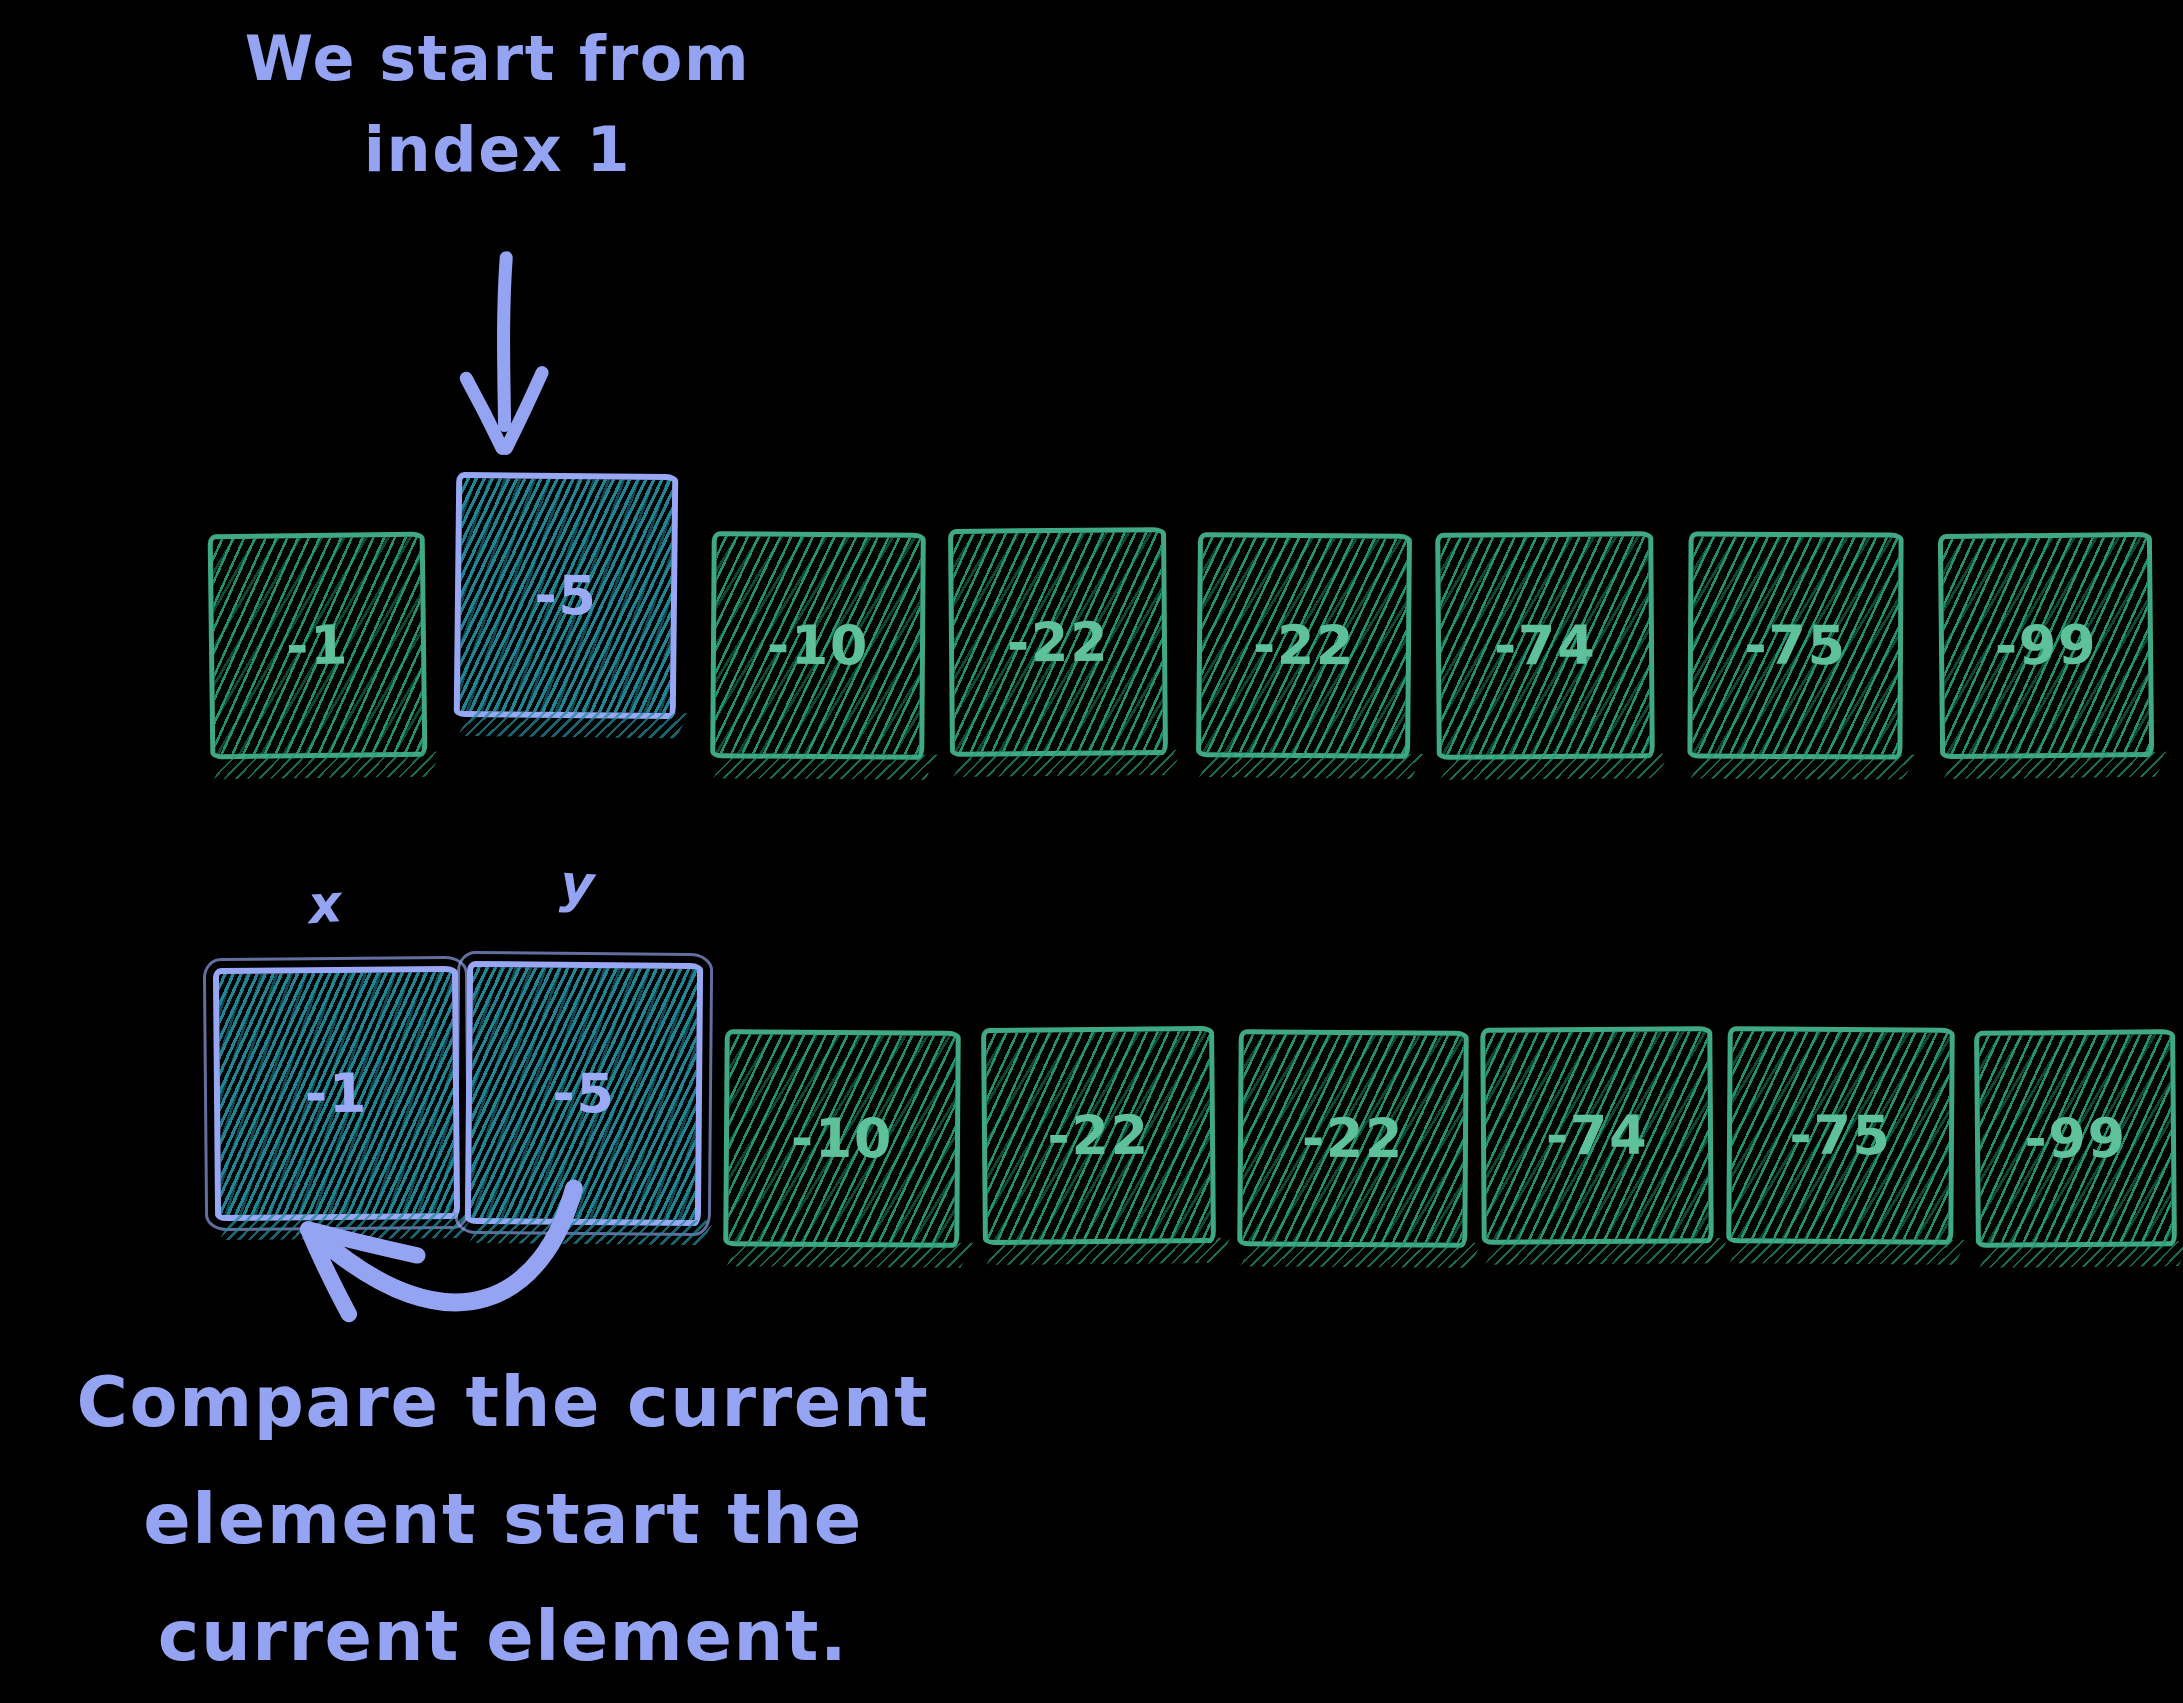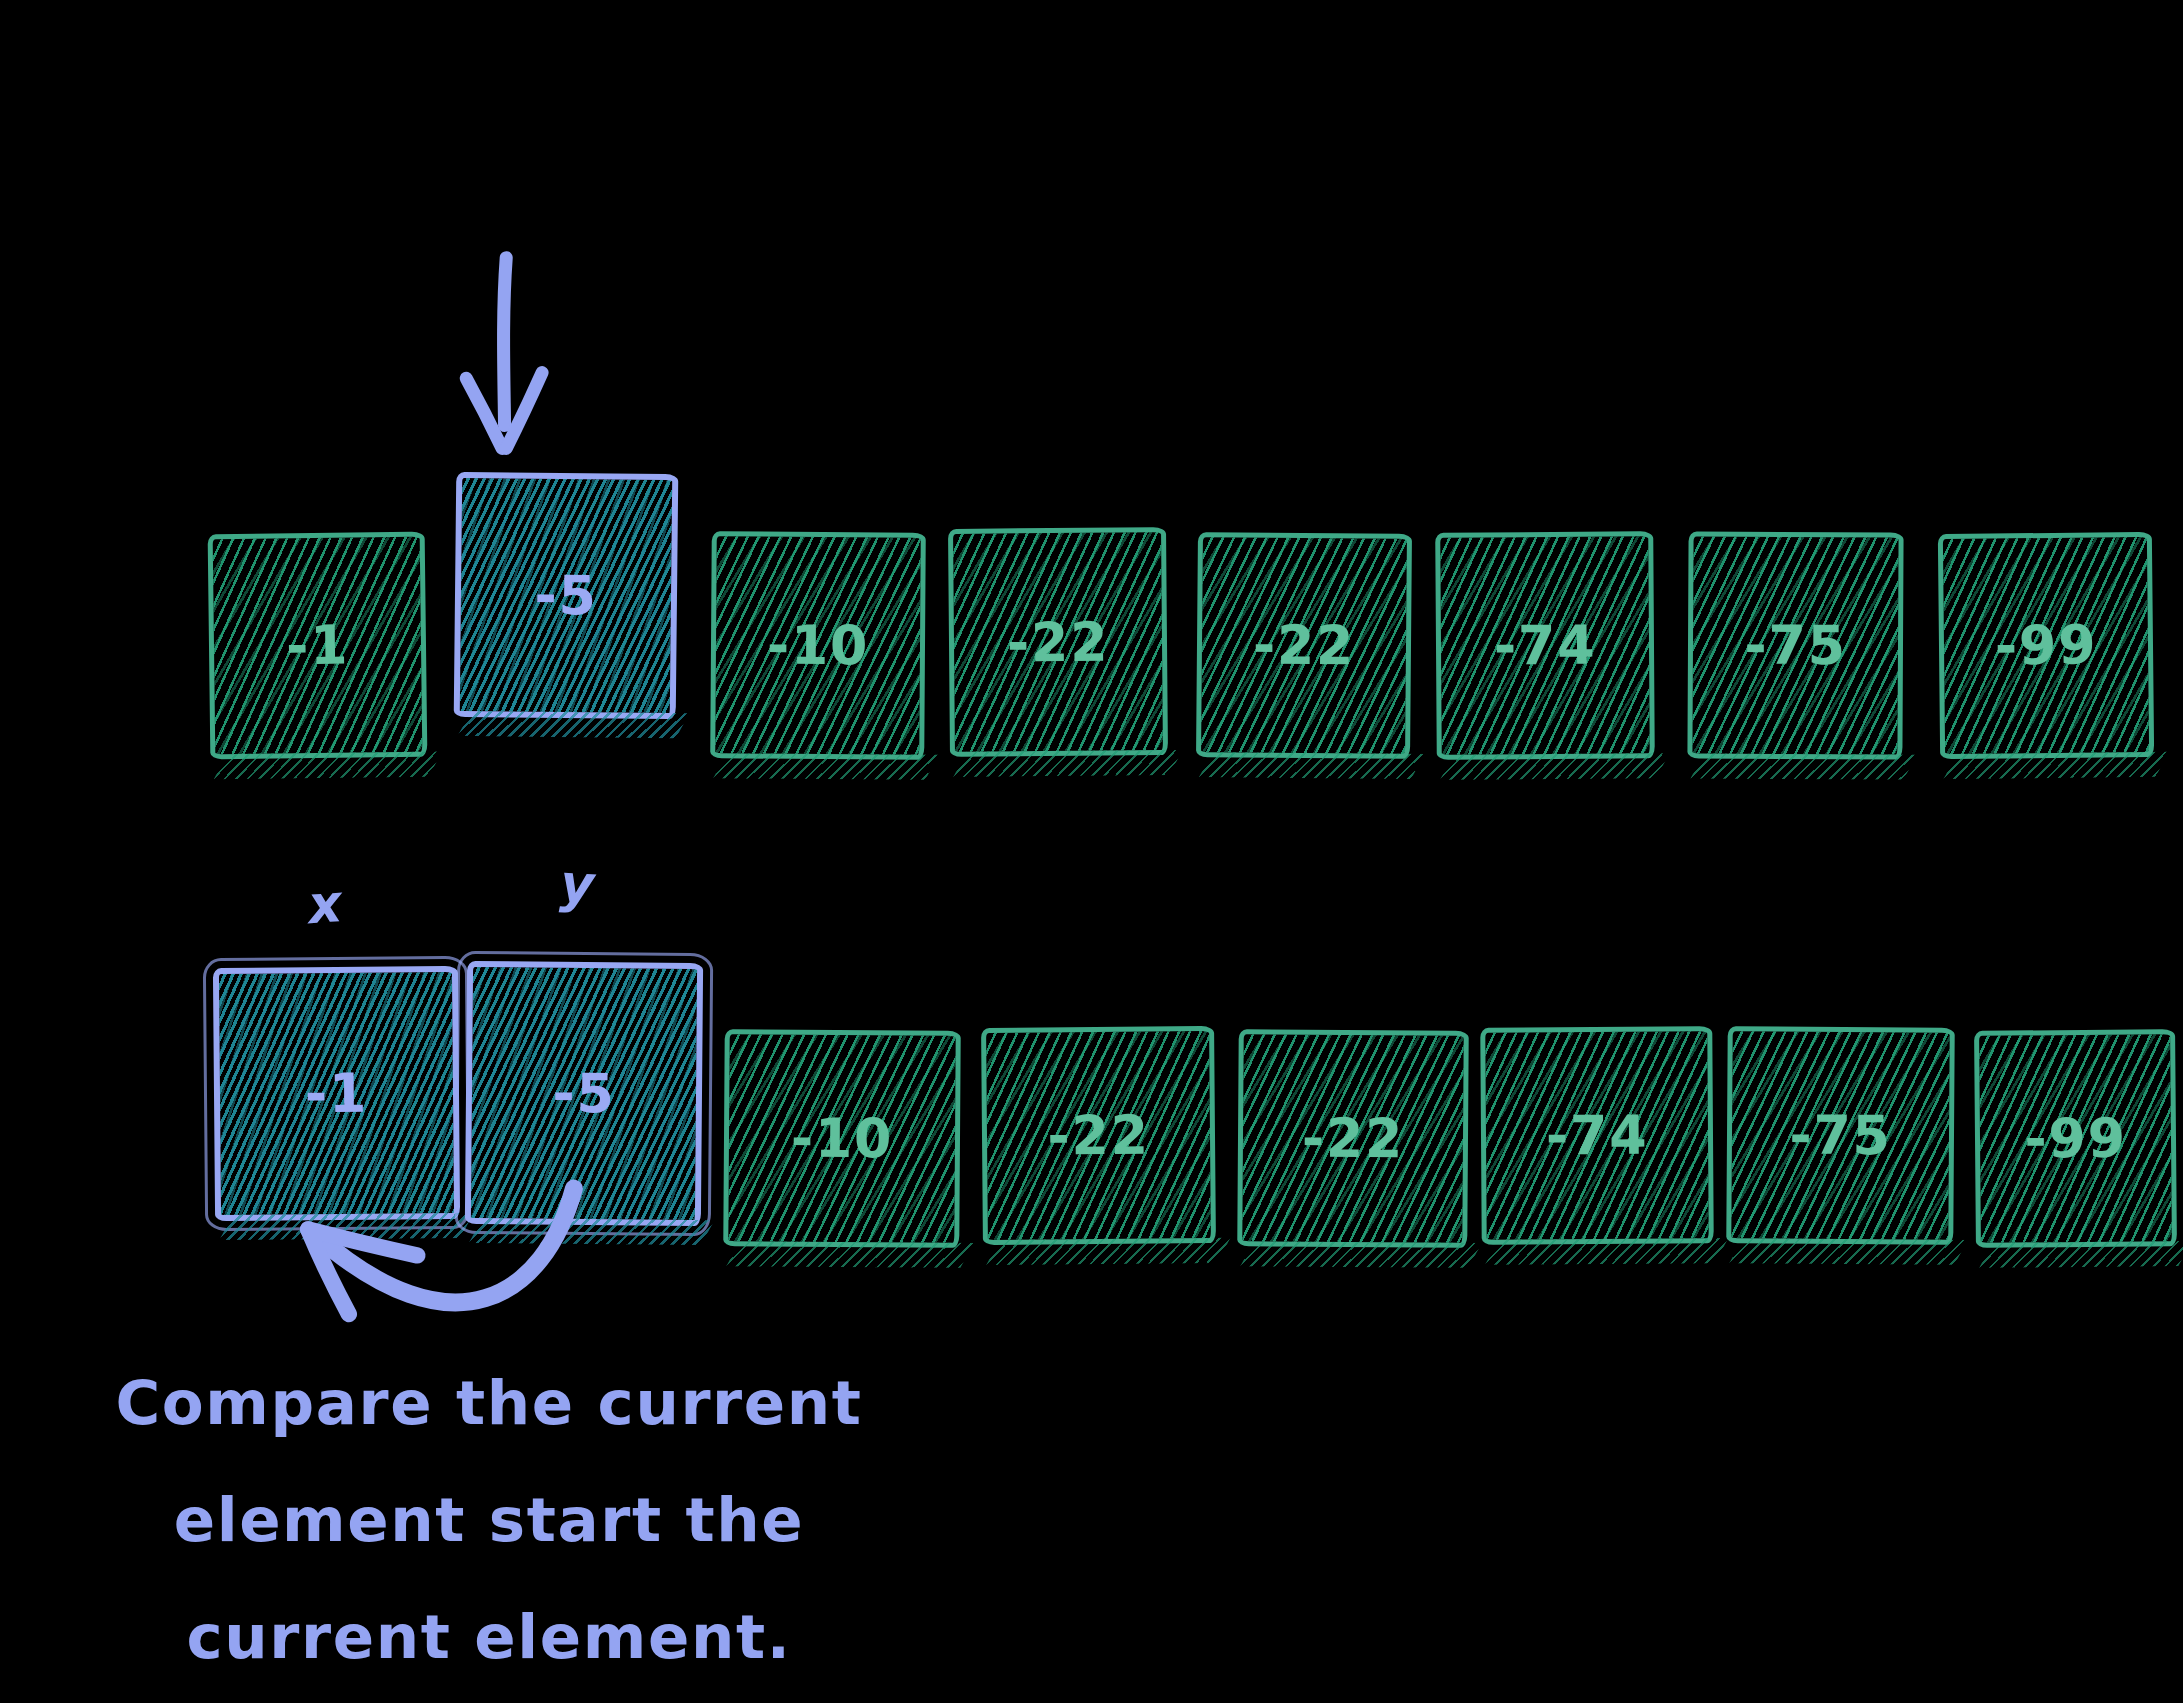--- a/index.html
+++ b/index.html
@@ -15,22 +15,22 @@
     color:#94a4f2;
     font-weight:600;
     text-align:center;
     letter-spacing:1.6px;
   }
   #top-note{
     left:196px;top:13px;width:603px;
     font-size:62px;line-height:91px;
   }
   #bottom-note{
-    left:2px;top:1344px;width:954px;
-    font-size:61px;line-height:117px;padding-left:10px;
+    left:16px;top:1344px;width:954px;
+    font-size:70px;line-height:117px;padding-left:10px;
   }
   .ptr-label{
     position:absolute;
     color:#94a4f2;
     font-weight:600;
     font-style:italic;
     font-size:52px;
     width:98px;text-align:center;
   }
   #x-label{left:276px;top:874px;transform:rotate(-4deg);}
@@ -103,20 +103,24 @@
   #arrow-overlay{
     position:absolute;left:0;top:0;width:2183px;height:1703px;
     pointer-events:none;
   }
 </style>
 </head>
 <body>
 
 <div id="canvas">
 
+  <div id="top-note" class="annotation">
+    <div>We start from</div>
+    <div>index 1</div>
+  </div>
 
   <div id="x-label" class="ptr-label">x</div>
   <div id="y-label" class="ptr-label">y</div>
 
   <div class="box green r1b1">
       <span class="num">-1</span>
     </div>
   <div class="box teal  r1b2">
       <span class="num">-5</span>
     </div>

